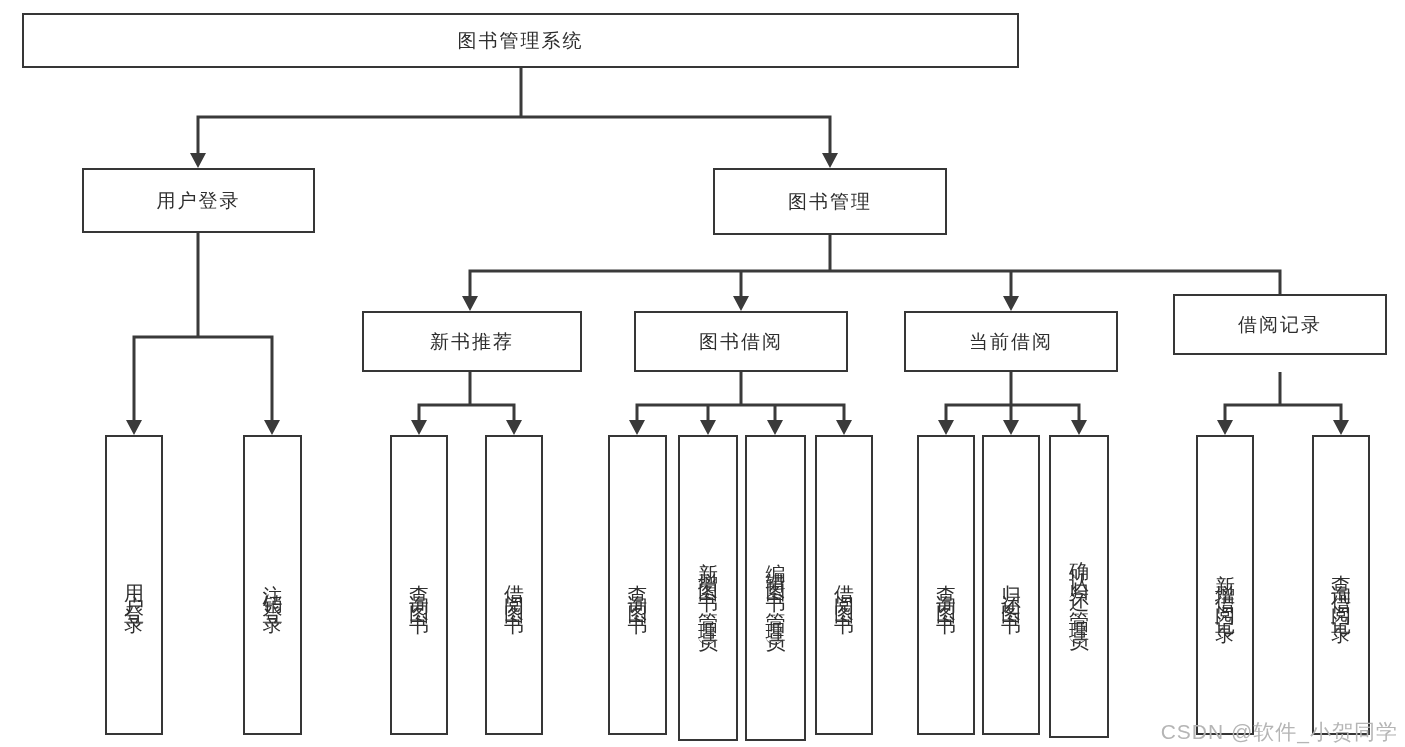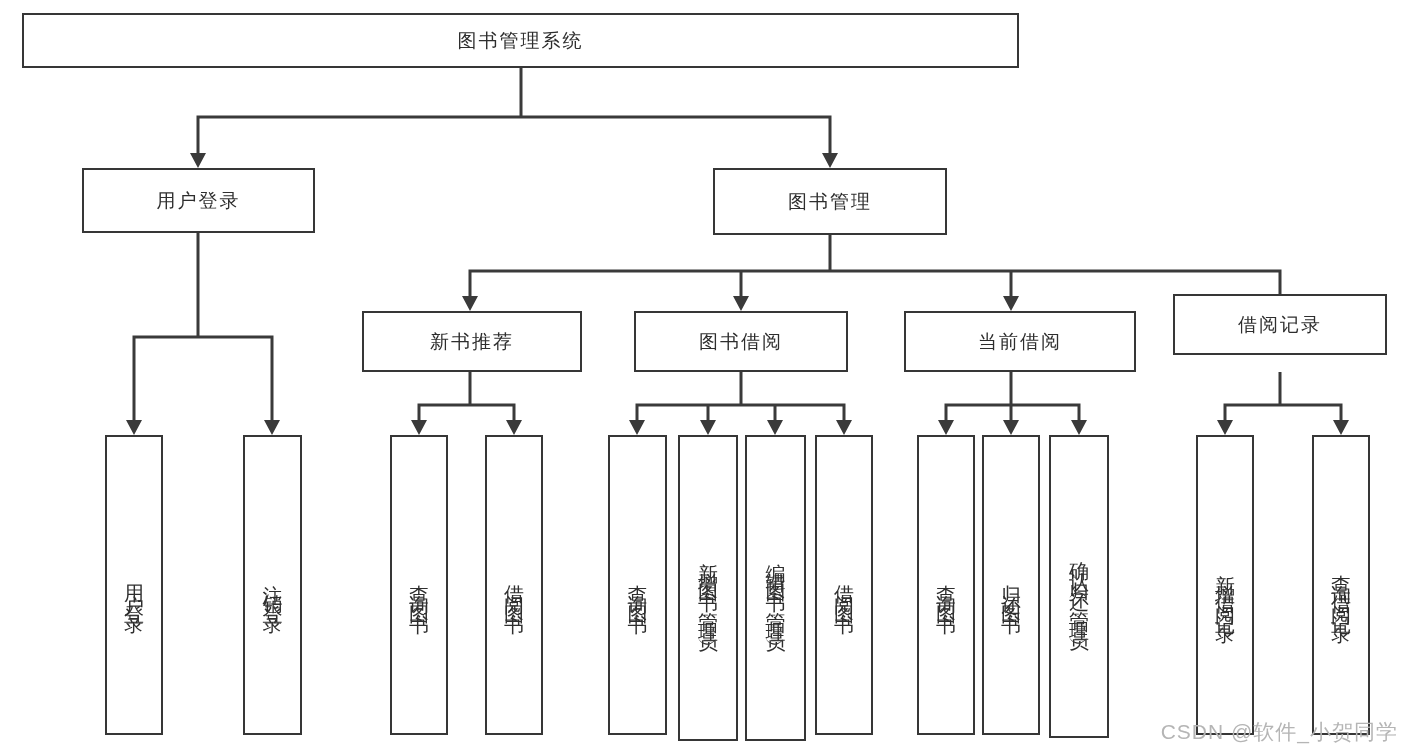--- a/index.html
+++ b/index.html
@@ -78,21 +78,21 @@
              M1217 420h16l-8 15z M1333 420h16l-8 15z"></path>
   </svg>
 
   <div class="box hbox" style="left:22px; top:13px; width:997px; height:55px;">图书管理系统</div>
 
   <div class="box hbox" style="left:82px; top:168px; width:233px; height:65px;">用户登录</div>
   <div class="box hbox" style="left:713px; top:168px; width:234px; height:67px;">图书管理</div>
 
   <div class="box hbox" style="left:362px; top:311px; width:220px; height:61px;">新书推荐</div>
   <div class="box hbox" style="left:634px; top:311px; width:214px; height:61px;">图书借阅</div>
-  <div class="box hbox" style="left:904px; top:311px; width:232px; height:61px;">当前借阅</div>
+  <div class="box hbox" style="left:904px; top:311px; width:214px; height:61px;">当前借阅</div>
   <div class="box hbox" style="left:1173px; top:294px; width:214px; height:61px;">借阅记录</div>
 
   <div class="box vbox" style="left:105px; top:435px; width:58px; height:300px;">用户登录</div>
   <div class="box vbox" style="left:243px; top:435px; width:59px; height:300px;">注销登录</div>
 
   <div class="box vbox" style="left:390px; top:435px; width:58px; height:300px;">查询图书</div>
   <div class="box vbox" style="left:485px; top:435px; width:58px; height:300px;">借阅图书</div>
 
   <div class="box vbox" style="left:608px; top:435px; width:59px; height:300px;">查询图书</div>
   <div class="box vbox" style="left:678px; top:435px; width:60px; height:306px;">新增图书（管理员）</div>

